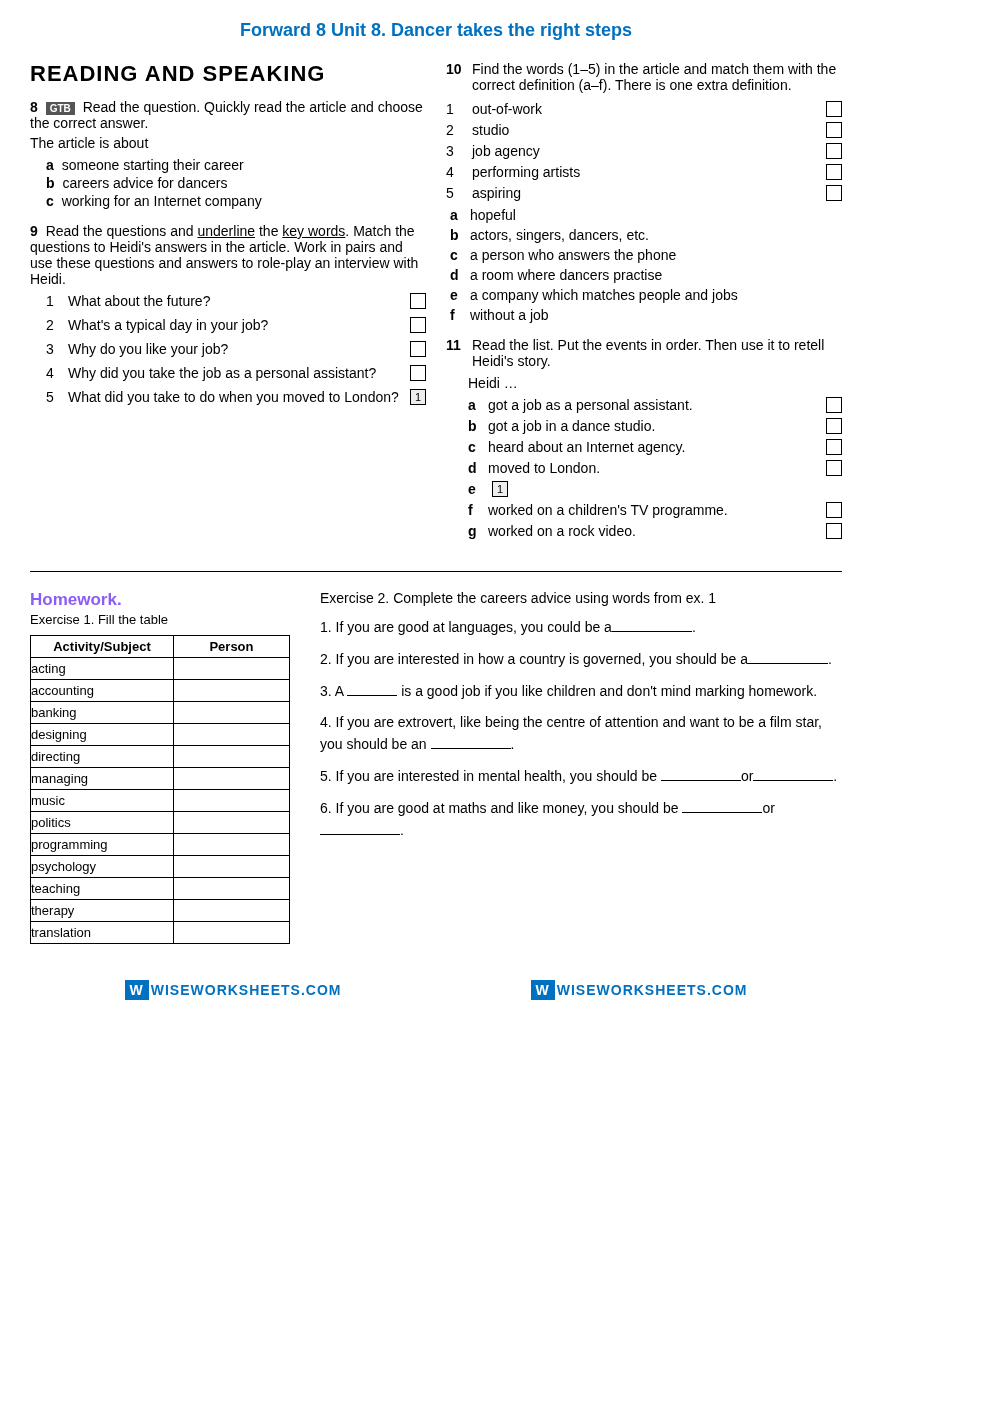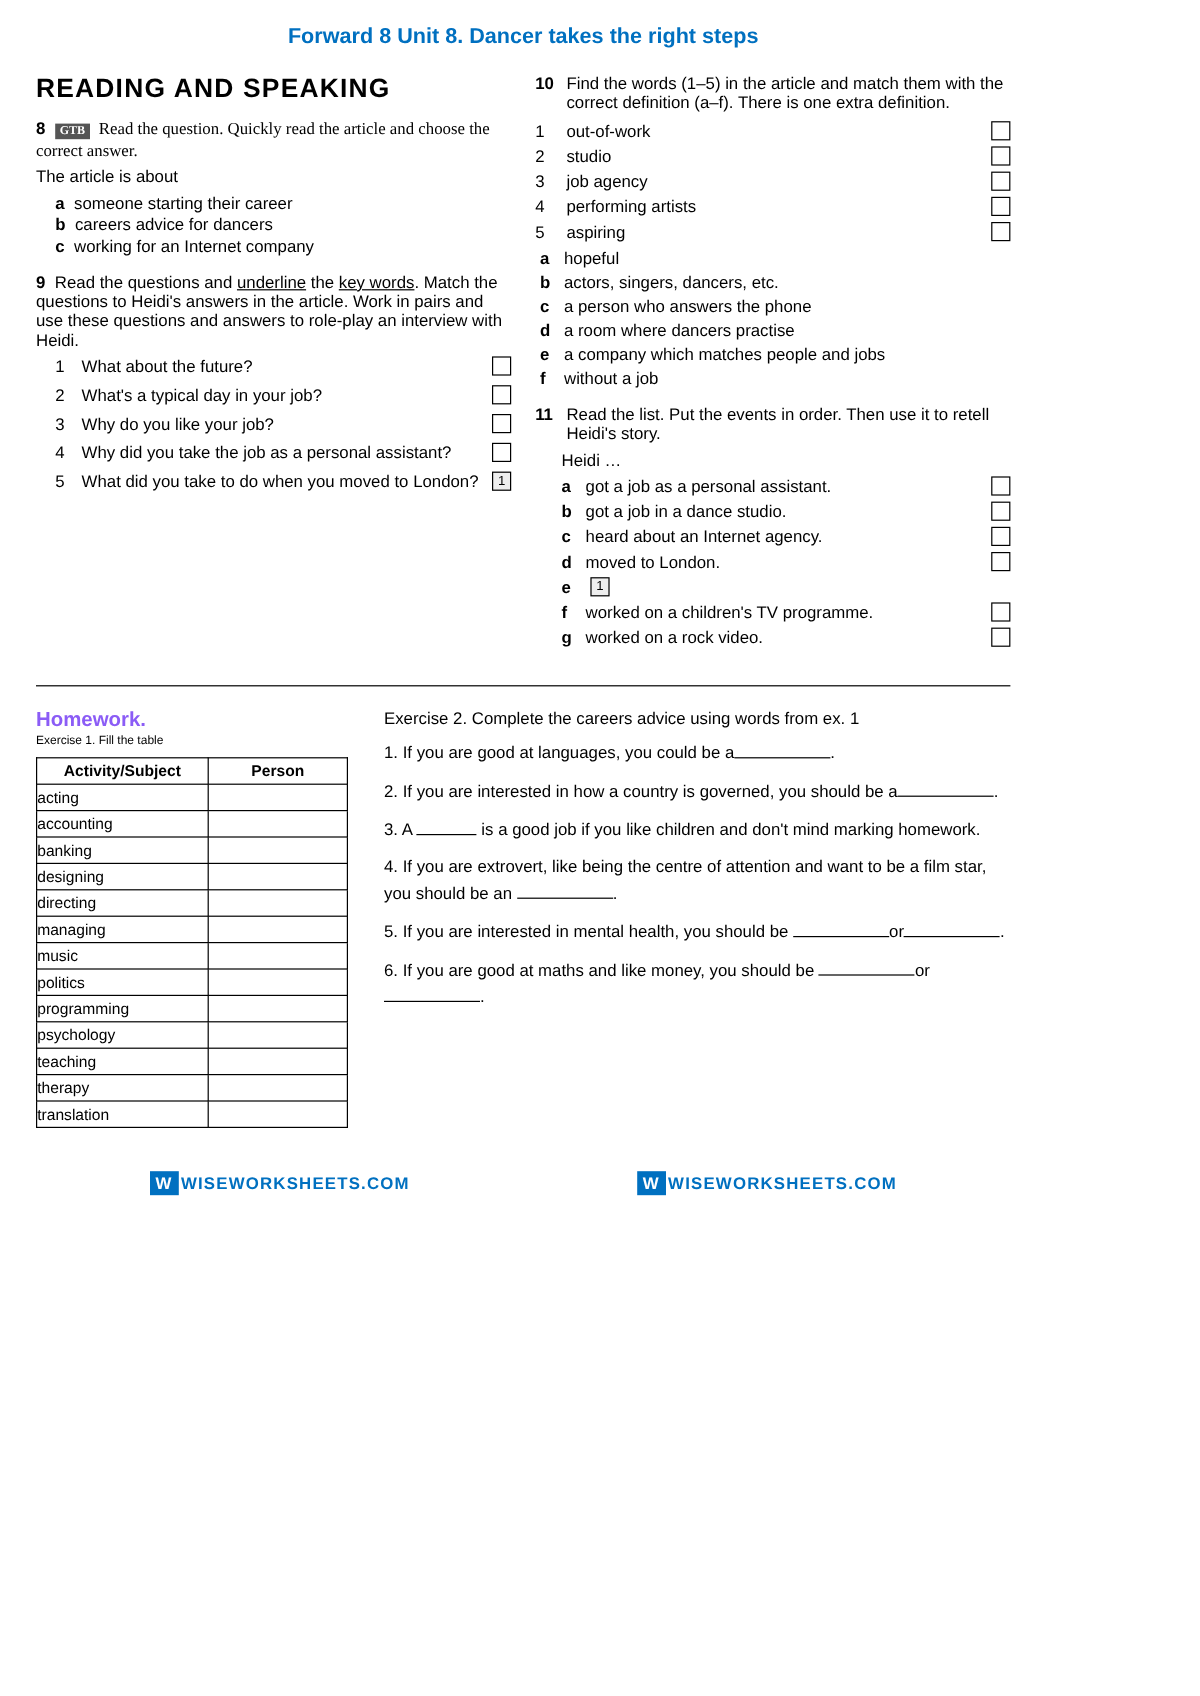--- a/index.html
+++ b/index.html
@@ -149,21 +149,21 @@
     .hw-right {
       flex: 1;
     }
     .hw-title {
       color: #8b5cf6;
       font-size: 17px;
       font-weight: bold;
       margin-bottom: 2px;
     }
     .hw-subtitle {
-      font-size: 10px;
+      font-size: 13px;
       margin-bottom: 8px;
     }
     
     .activity-table {
       border-collapse: collapse;
       width: 100%;
     }
     .activity-table th, .activity-table td {
       border: 1px solid #000;
       padding: 3px 0;
@@ -251,21 +251,21 @@
 <div class="page">
   <div class="page-title">Forward 8 Unit 8. Dancer takes the right steps</div>
 
   <div class="main-content">
 
     <div class="left-col">
       <div class="section-title">READING AND SPEAKING</div>
 
       <div class="question-block">
         <span class="question-num">8</span>
-        <span style="margin-left:4px;font-family:Liberation Serif, serif;">
+        <span style="margin-left:4px;">
           <span class="ex-badge" style="background:#555;color:#fff;font-size:10px;padding:1px 4px;margin-right:4px;font-weight:bold;">GTB</span>
           <span class="q-label">Read the question. Quickly read the article and choose the correct answer.</span>
         </span>
         <div class="article-start">
           <span>The article is about</span>
         </div>
         <ul class="options-list">
           <li>
             <span class="opt-label">a</span>
             <span>someone starting their career</span>

